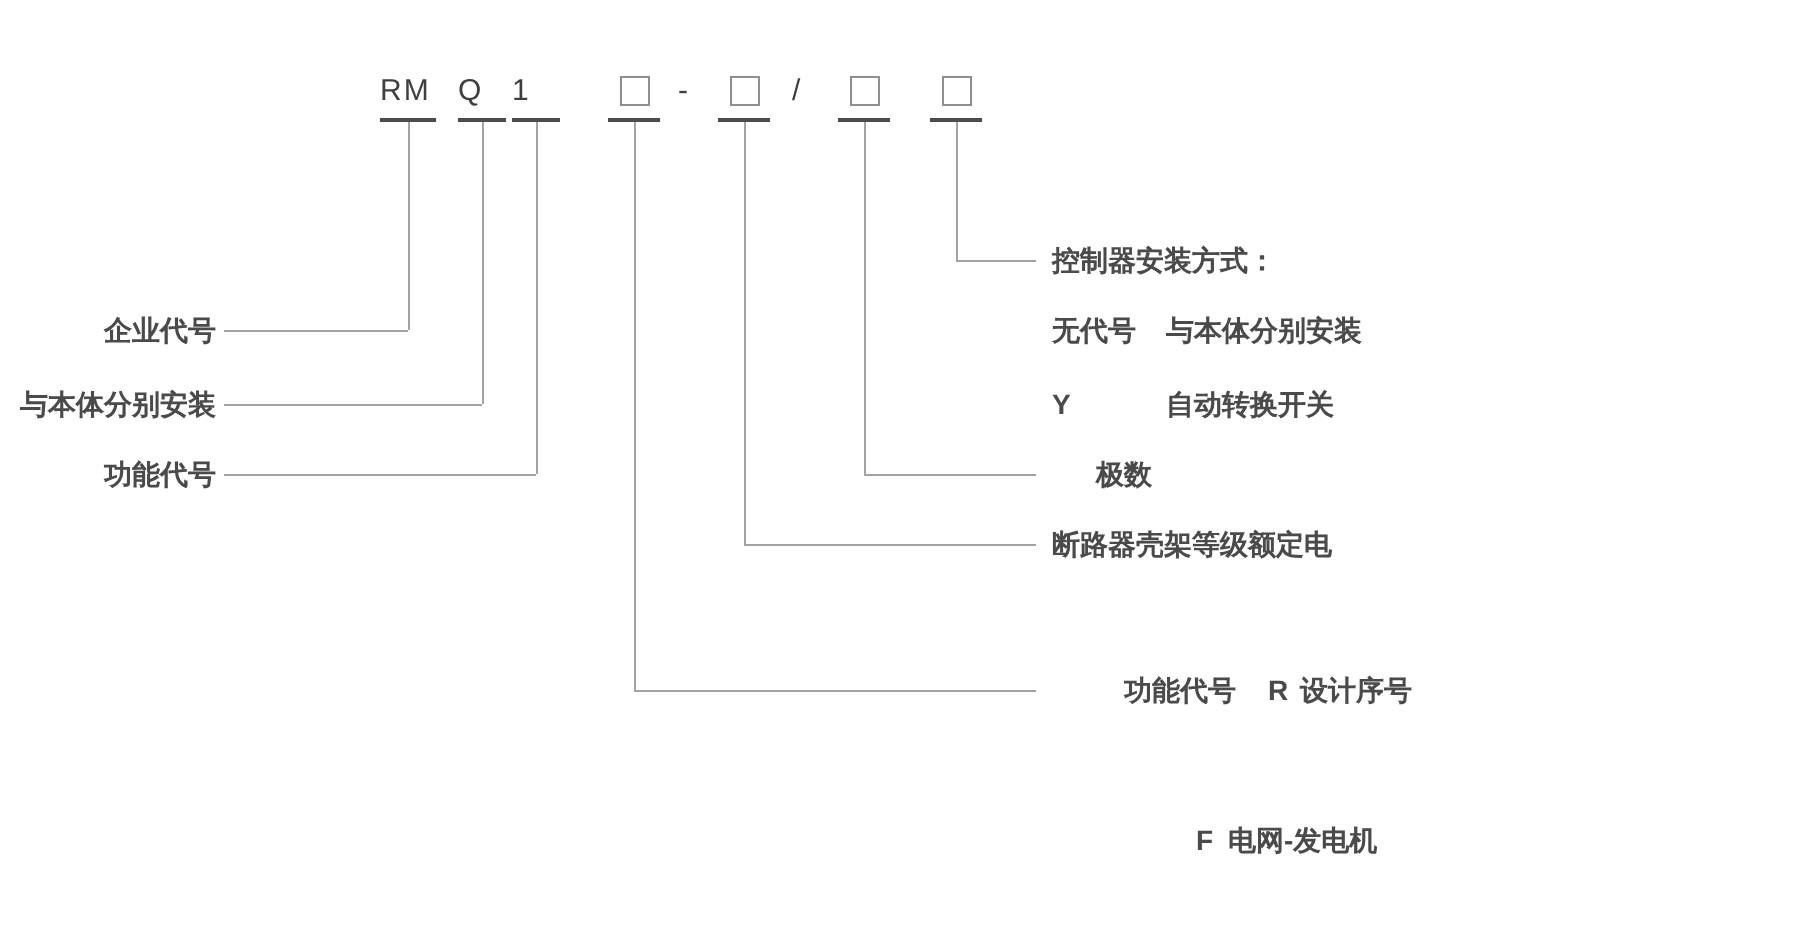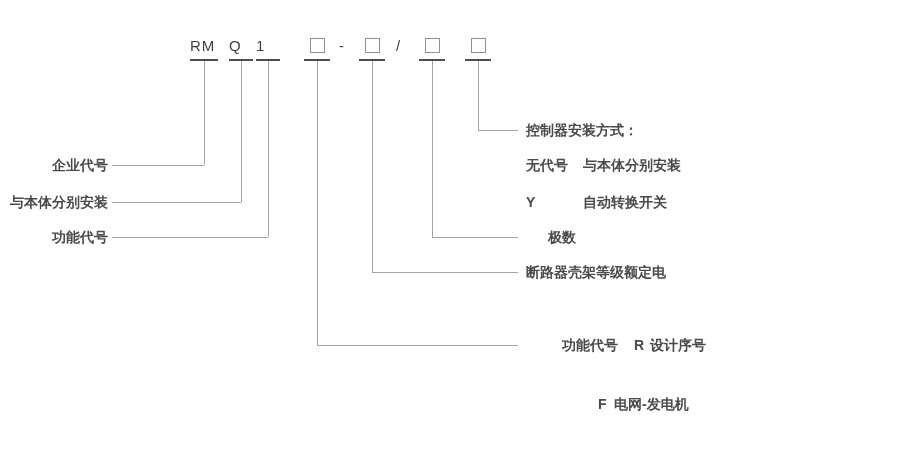--- a/index.html
+++ b/index.html
@@ -105,17 +105,17 @@
     <span class="col-code">Y</span><span>自动转换开关</span>
   </div>
 
   <div class="lbl" style="left:548px;top:227px">极数</div>
 
   <div class="lbl" style="left:526px;top:262px">断路器壳架等级额定电</div>
 
   <div class="lbl" style="left:526px;top:335px">
     <span class="fn-title">功能代号</span><span class="opt-code">R</span><span>设计序号</span>
   </div>
-  <div class="lbl" style="left:598px;top:394px">
+  <div class="lbl" style="left:598px;top:410px">
     <span class="opt-code">F</span><span>电网-发电机</span>
   </div>
 
 </div>
 
 </body></html>

